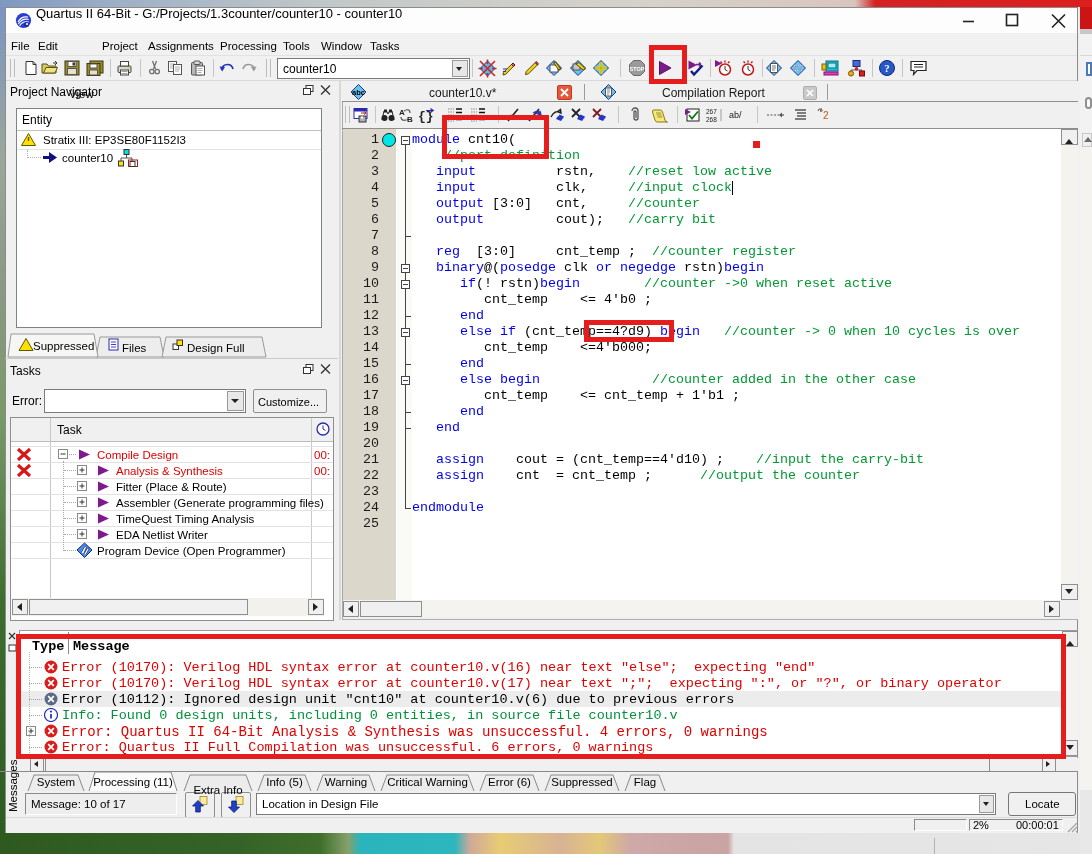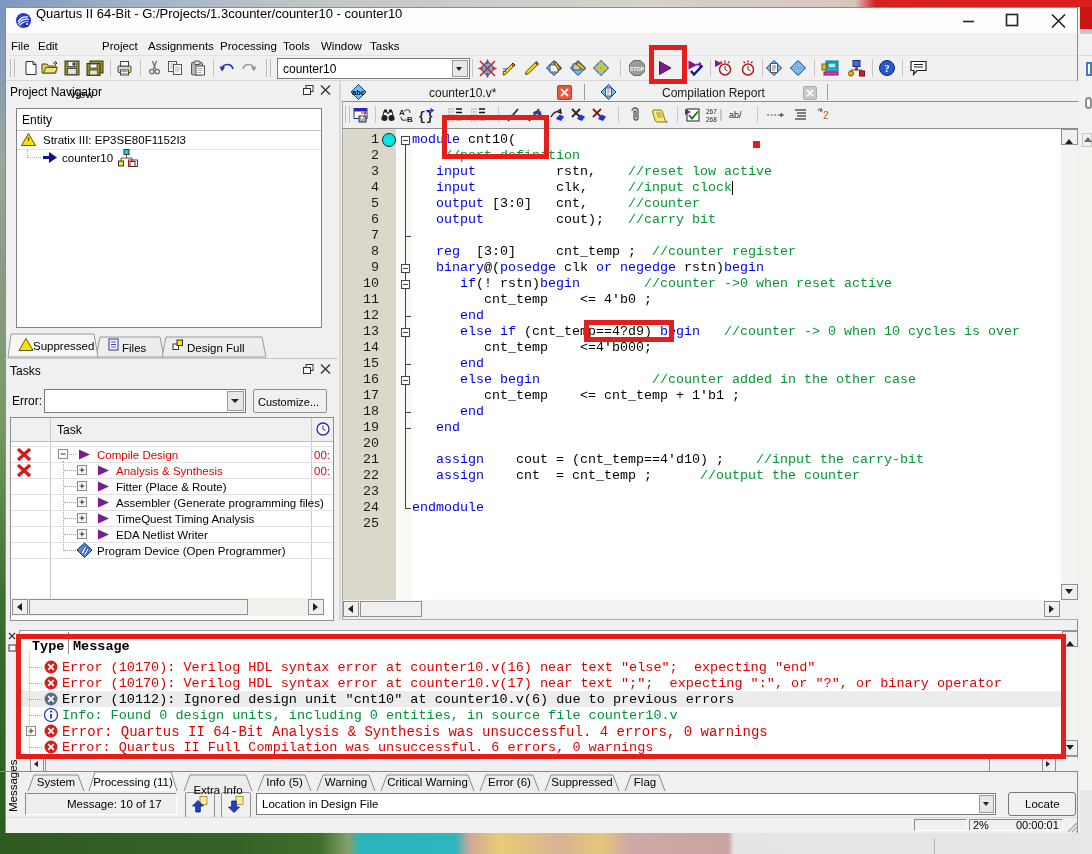--- a/index.html
+++ b/index.html
@@ -662,21 +662,21 @@
 <div class="abs sans" style="left:89px;top:776px;width:88px;text-align:center;font-size:11.5px;z-index:6;">Processing (11)</div>
 <div class="abs sans" style="left:184px;top:776px;width:68px;text-align:center;font-size:11.5px;z-index:6;margin-top:8px;">Extra Info</div>
 <div class="abs sans" style="left:258px;top:776px;width:53px;text-align:center;font-size:11.5px;z-index:6;">Info (5)</div>
 <div class="abs sans" style="left:317px;top:776px;width:58px;text-align:center;font-size:11.5px;z-index:6;">Warning</div>
 <div class="abs sans" style="left:381px;top:776px;width:93px;text-align:center;font-size:11.5px;z-index:6;">Critical Warning</div>
 <div class="abs sans" style="left:480px;top:776px;width:59px;text-align:center;font-size:11.5px;z-index:6;">Error (6)</div>
 <div class="abs sans" style="left:545px;top:776px;width:74px;text-align:center;font-size:11.5px;z-index:6;">Suppressed</div>
 <div class="abs sans" style="left:625px;top:776px;width:40px;text-align:center;font-size:11.5px;z-index:6;">Flag</div>
 
 <div class="abs sunken" style="left:25px;top:793px;width:152px;height:22px;background:#eeeeee;"></div>
-<div class="abs sans t11" style="left:31px;top:798px;margin-left:36px;">Message: 10 of 17</div>
+<div class="abs sans t11" style="left:31px;top:798px;">Message: 10 of 17</div>
 <div class="abs raised" style="left:185px;top:792px;width:30px;height:26px;"></div>
 <svg class="abs" style="left:192px;top:796px;" width="16" height="17" viewBox="0 0 16 17">
   <rect x="8" y="0.5" width="7" height="8" fill="#ffe9a0" stroke="#998820" stroke-width="0.8"></rect>
   <path d="M6 4.5 L11.5 10 H8.3 v6 H3.7 v-6 H0.5 Z" fill="#2040c8" stroke="#0a1a70" stroke-width="0.8"></path>
 </svg>
 <div class="abs raised" style="left:221px;top:792px;width:30px;height:26px;"></div>
 <svg class="abs" style="left:228px;top:796px;" width="16" height="17" viewBox="0 0 16 17">
   <rect x="8" y="0.5" width="7" height="8" fill="#ffe9a0" stroke="#998820" stroke-width="0.8"></rect>
   <path d="M6 16.5 L0.5 11 H3.7 V5 h4.6 v6 h3.2 Z" fill="#2040c8" stroke="#0a1a70" stroke-width="0.8"></path>
 </svg>

